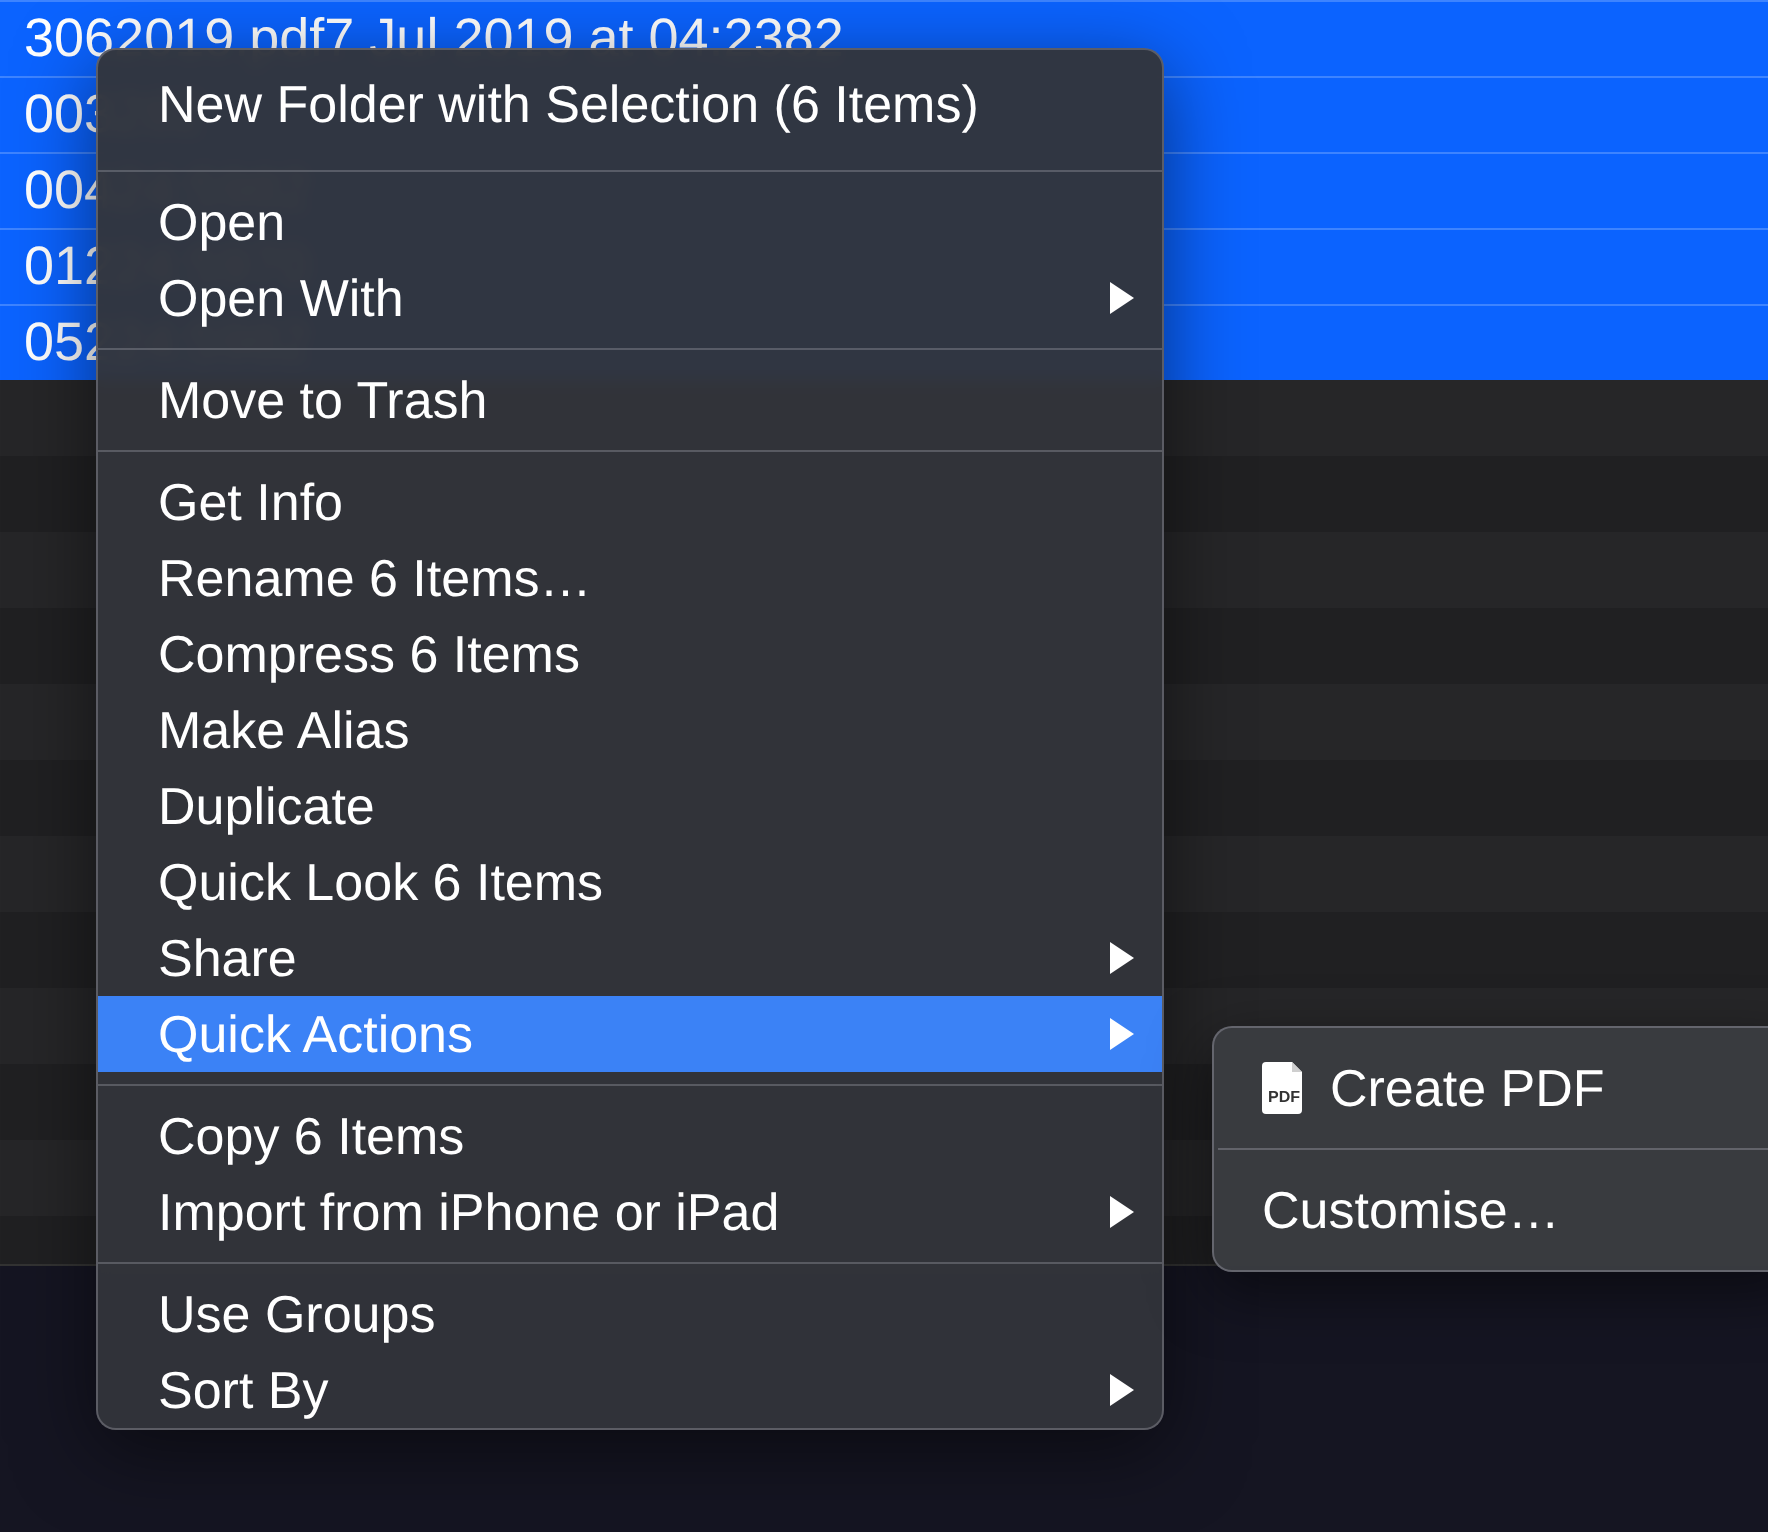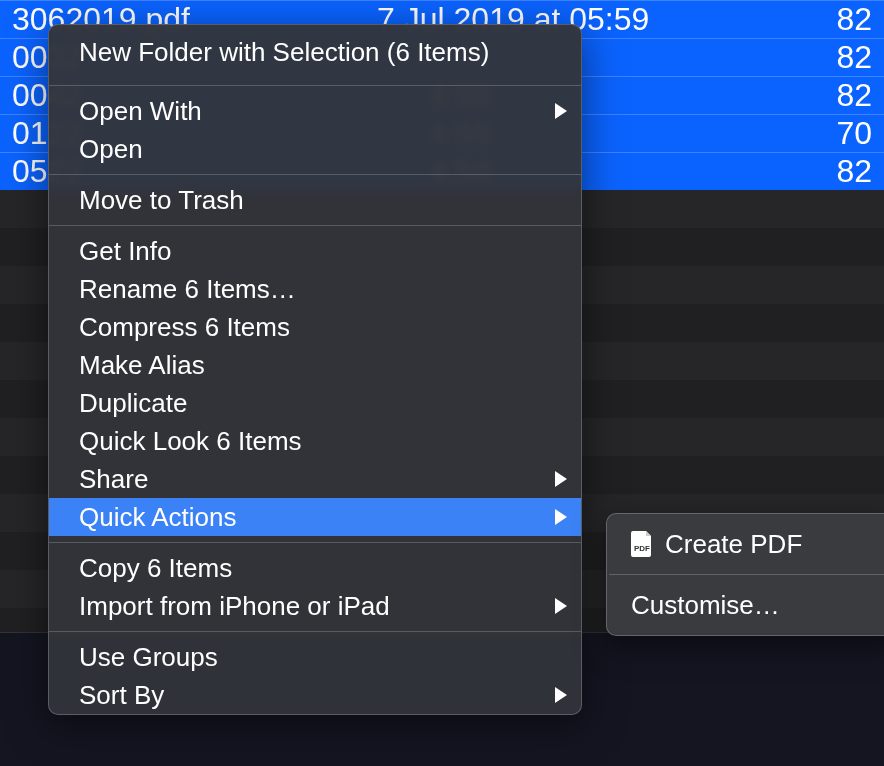--- a/index.html
+++ b/index.html
@@ -14,27 +14,27 @@
   }
   
   .file-list {
     position: absolute;
     left: 0; top: 0; right: 0;
   }
   .file-row {
     height: 38px;
     display: flex;
     align-items: center;
-    font-size: 32px;
+    font-size: 27px;
     font-weight: 400;
     color: #fff;
     background: #0b63ff;
     border-top: 1px solid #3e84ff;
     padding: 0 12px;
-    justify-content: space-between;
+    justify-content: flex-start;
     white-space: nowrap;
   }
   .file-row .name { flex: 0 0 auto; }
   .file-row .date { flex: 0 0 auto; }
   .file-row .size { flex: 0 0 auto; text-align: right; }
   .stripes {
     position: absolute;
     top: 190px; left: 0; right: 0; bottom: 0;
   }
   .stripe {
@@ -119,21 +119,21 @@
     position: relative;
   }
   .pdf-icon svg { display:block; }
 </style>
 </head>
 <body>
 
 <div class="file-list">
   <div class="file-row">
     <span class="name">3062019.pdf</span>
-    <span class="date">7 Jul 2019 at 05:59</span>
+    <span class="date">7 Jul 2019 at 04:23</span>
     <span class="size">82</span>
   </div>
   <div class="file-row">
     <span class="name">0032</span>
     <span class="date"></span>
     <span class="size">82</span>
   </div>
   <div class="file-row">
     <span class="name">0042</span>
     <span class="date">4:59</span>
@@ -167,25 +167,25 @@
 </div>
 <div class="below-break"></div>
 
 <div class="menu">
   <div class="menu-item tall">
     <span>New Folder with Selection (6 Items)</span>
   </div>
   <div class="menu-sep"></div>
 
   <div class="menu-item">
+    <span>Open</span>
+  </div>
+  <div class="menu-item">
     <span>Open With</span>
     <span class="submenu-arrow"></span>
-  </div>
-  <div class="menu-item">
-    <span>Open</span>
   </div>
   <div class="menu-sep"></div>
 
   <div class="menu-item">
     <span>Move to Trash</span>
   </div>
   <div class="menu-sep"></div>
 
   <div class="menu-item">
     <span>Get Info</span>

